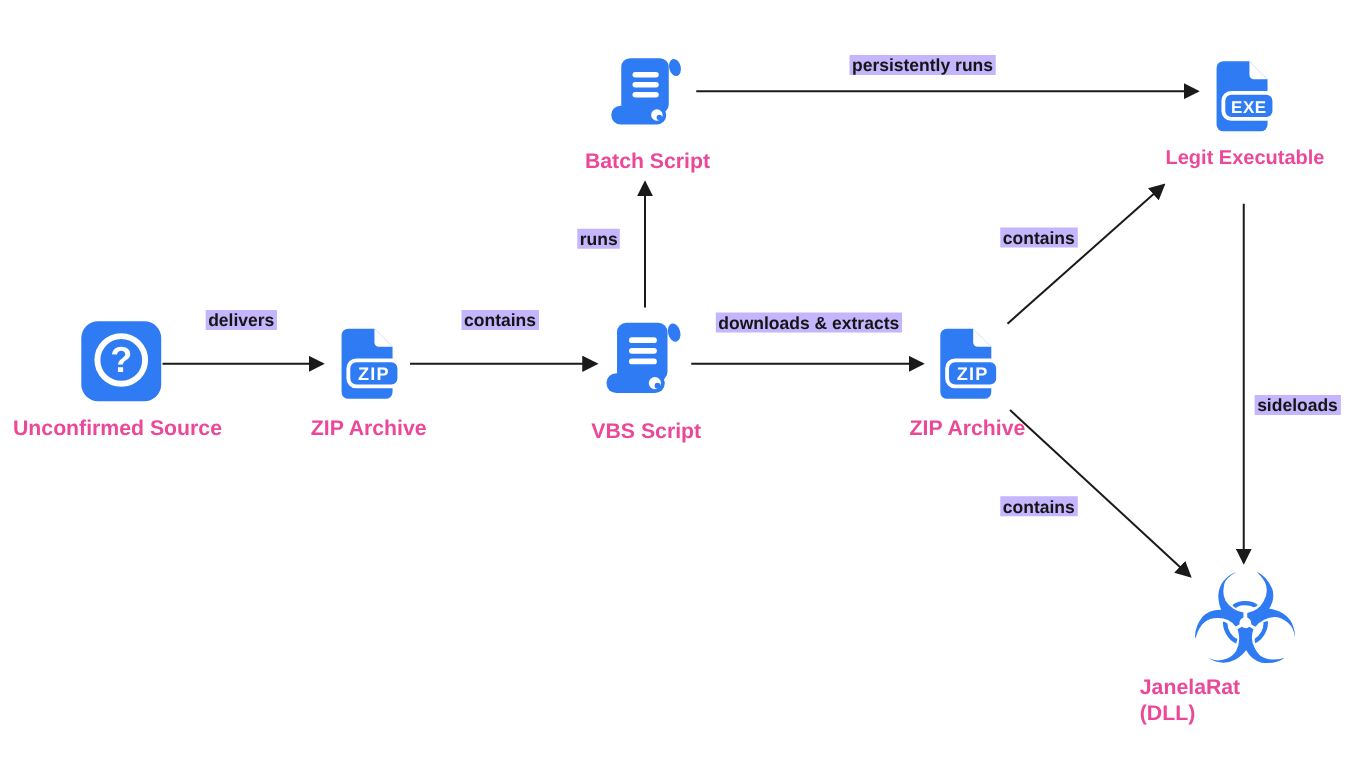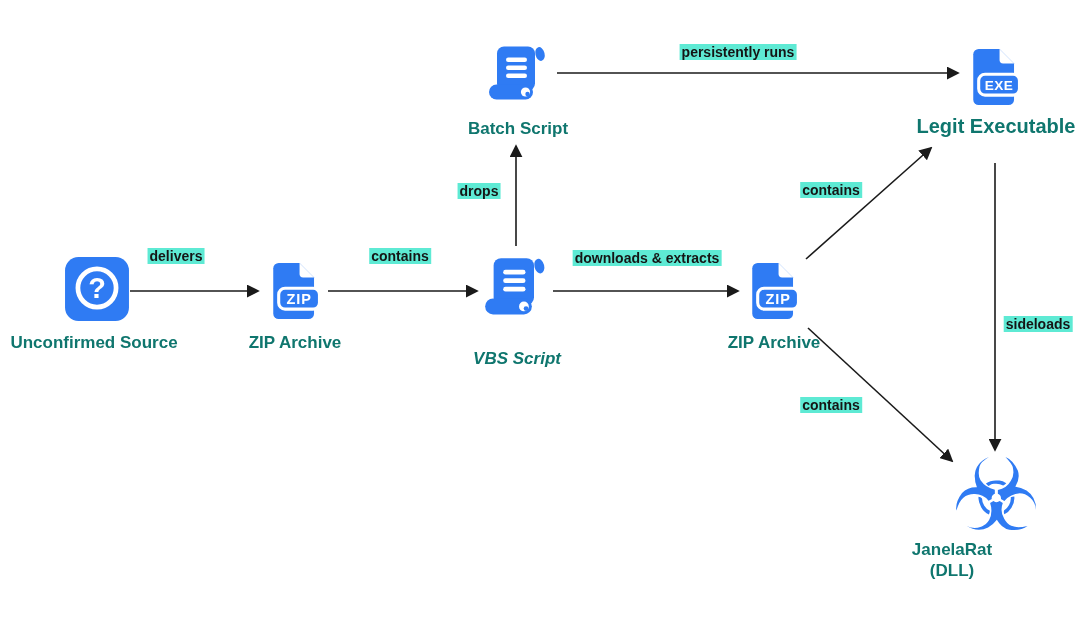--- a/index.html
+++ b/index.html
@@ -11,33 +11,32 @@
     overflow:hidden;
   }
   #edges{position:absolute;left:0;top:0;width:1080px;height:618px;}
   .node{position:absolute;}
   .node-label{
     position:absolute;
     transform:translateX(-50%);
     white-space:nowrap;
     font-weight:bold;
     font-size:17px;
-    color:#0f766e;
-    text-align:center;
+    color:#ec4899;
     line-height:21px;
   }
-  .node-label.two-line{font-size:20px;}
+  .node-label.two-line{font-size:16px;}
   .edge-label{
     position:absolute;
     transform:translateX(-50%);
     white-space:nowrap;
     font-weight:bold;
     font-size:14px;
     color:#151515;
-    background:#5eead4;
+    background:#c4b5fd;
     padding:0 2px;
   }
   .bio-glyph{
     position:absolute;
     transform:translateX(-50%);
     font-family:"DejaVu Sans", sans-serif;
     font-size:100px;
     line-height:92px;
     font-weight:normal;
     color:#2F7BF3;
@@ -60,23 +59,23 @@
       <line x1="328" y1="291" x2="477" y2="291" marker-end="url(#arr)"></line>
       <line x1="516" y1="246" x2="516" y2="146" marker-end="url(#arr)"></line>
       <line x1="557" y1="73" x2="958" y2="73" marker-end="url(#arr)"></line>
       <line x1="553" y1="291" x2="738" y2="291" marker-end="url(#arr)"></line>
       <line x1="806" y1="259" x2="931" y2="148" marker-end="url(#arr)"></line>
       <line x1="808" y1="328" x2="952" y2="461" marker-end="url(#arr)"></line>
       <line x1="995" y1="163" x2="995" y2="450" marker-end="url(#arr)"></line>
     </g>
   </svg>
 
-  <div class="edge-label" style="left:176px;top:248px;text-align:right;">delivers</div>
+  <div class="edge-label" style="left:193px;top:248px;text-align:right;">delivers</div>
   <div class="edge-label" style="left:400px;top:248px;">contains</div>
-  <div class="edge-label" style="left:479px;top:183px;">drops</div>
+  <div class="edge-label" style="left:479px;top:183px;">runs</div>
   <div class="edge-label" style="left:738px;top:44px;">persistently runs</div>
   <div class="edge-label" style="left:647px;top:250px;">downloads &amp; extracts</div>
   <div class="edge-label" style="left:831px;top:182px;">contains</div>
   <div class="edge-label" style="left:831px;top:397px;">contains</div>
   <div class="edge-label" style="left:1038px;top:316px;">sideloads</div>
 
   <div class="node" style="left:64px;top:256px;">
     <svg width="66" height="66" viewBox="0 0 64 64">
       <rect x="1" y="1" width="62" height="62" rx="13" fill="#2F7BF3"></rect>
       <circle cx="32" cy="31" r="18.5" fill="none" stroke="#ffffff" stroke-width="4.6"></circle>
@@ -100,21 +99,21 @@
       <rect x="10" y="2" width="38" height="44" rx="7" fill="#2F7BF3"></rect>
       <ellipse cx="53" cy="9.5" rx="4.6" ry="7" fill="#2F7BF3" transform="rotate(-14 53 9.5)"></ellipse>
       <rect x="2" y="40" width="44" height="15" rx="7.5" fill="#2F7BF3"></rect>
       <circle cx="38.5" cy="47.5" r="4.6" fill="#ffffff"></circle>
       <circle cx="40.5" cy="49.5" r="2.2" fill="#2F7BF3"></circle>
       <rect x="19" y="13" width="21" height="4.4" rx="2.2" fill="#ffffff"></rect>
       <rect x="19" y="21" width="21" height="4.4" rx="2.2" fill="#ffffff"></rect>
       <rect x="19" y="29" width="21" height="4.4" rx="2.2" fill="#ffffff"></rect>
     </svg>
   </div>
-  <div class="node-label" style="left:517px;top:348px;font-style:italic;">VBS Script</div>
+  <div class="node-label" style="left:517px;top:334px;">VBS Script</div>
 
   <div class="node" style="left:487px;top:40px;">
     <svg width="64" height="73" viewBox="0 0 64 64">
       <rect x="10" y="2" width="38" height="44" rx="7" fill="#2F7BF3"></rect>
       <ellipse cx="53" cy="9.5" rx="4.6" ry="7" fill="#2F7BF3" transform="rotate(-14 53 9.5)"></ellipse>
       <rect x="2" y="40" width="44" height="15" rx="7.5" fill="#2F7BF3"></rect>
       <circle cx="38.5" cy="47.5" r="4.6" fill="#ffffff"></circle>
       <circle cx="40.5" cy="49.5" r="2.2" fill="#2F7BF3"></circle>
       <rect x="19" y="13" width="21" height="4.4" rx="2.2" fill="#ffffff"></rect>
       <rect x="19" y="21" width="21" height="4.4" rx="2.2" fill="#ffffff"></rect>

